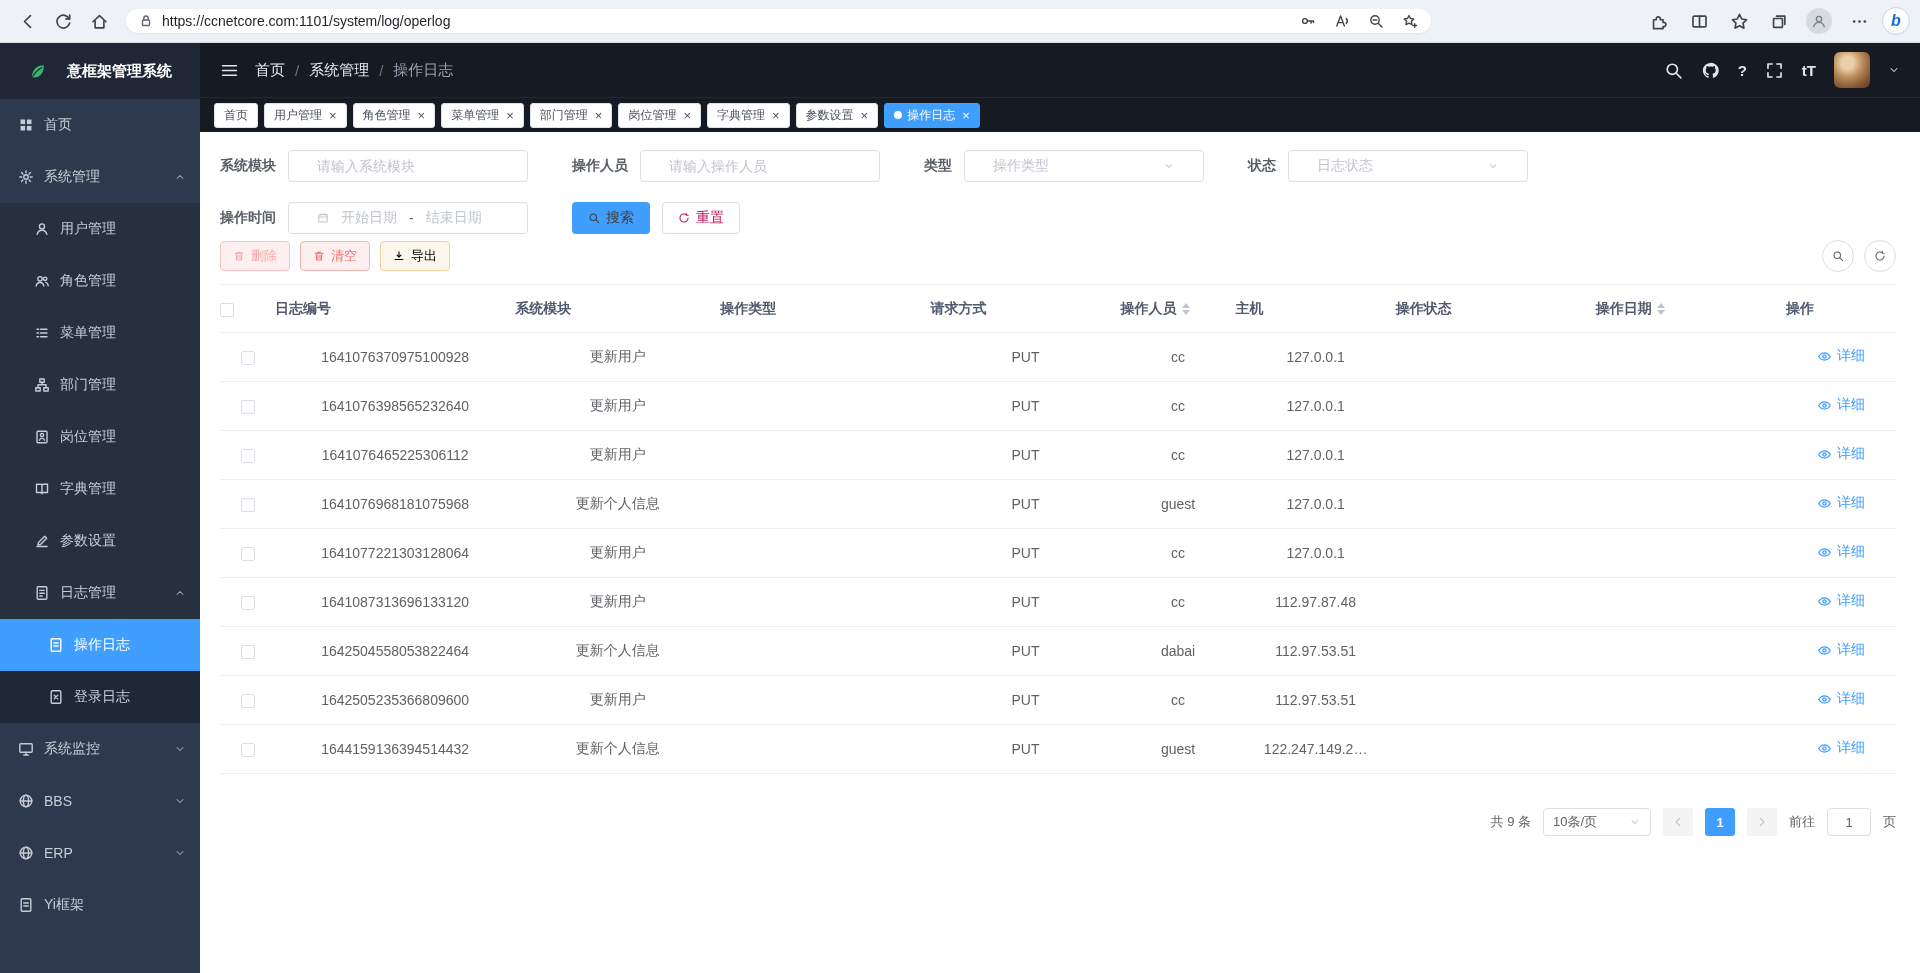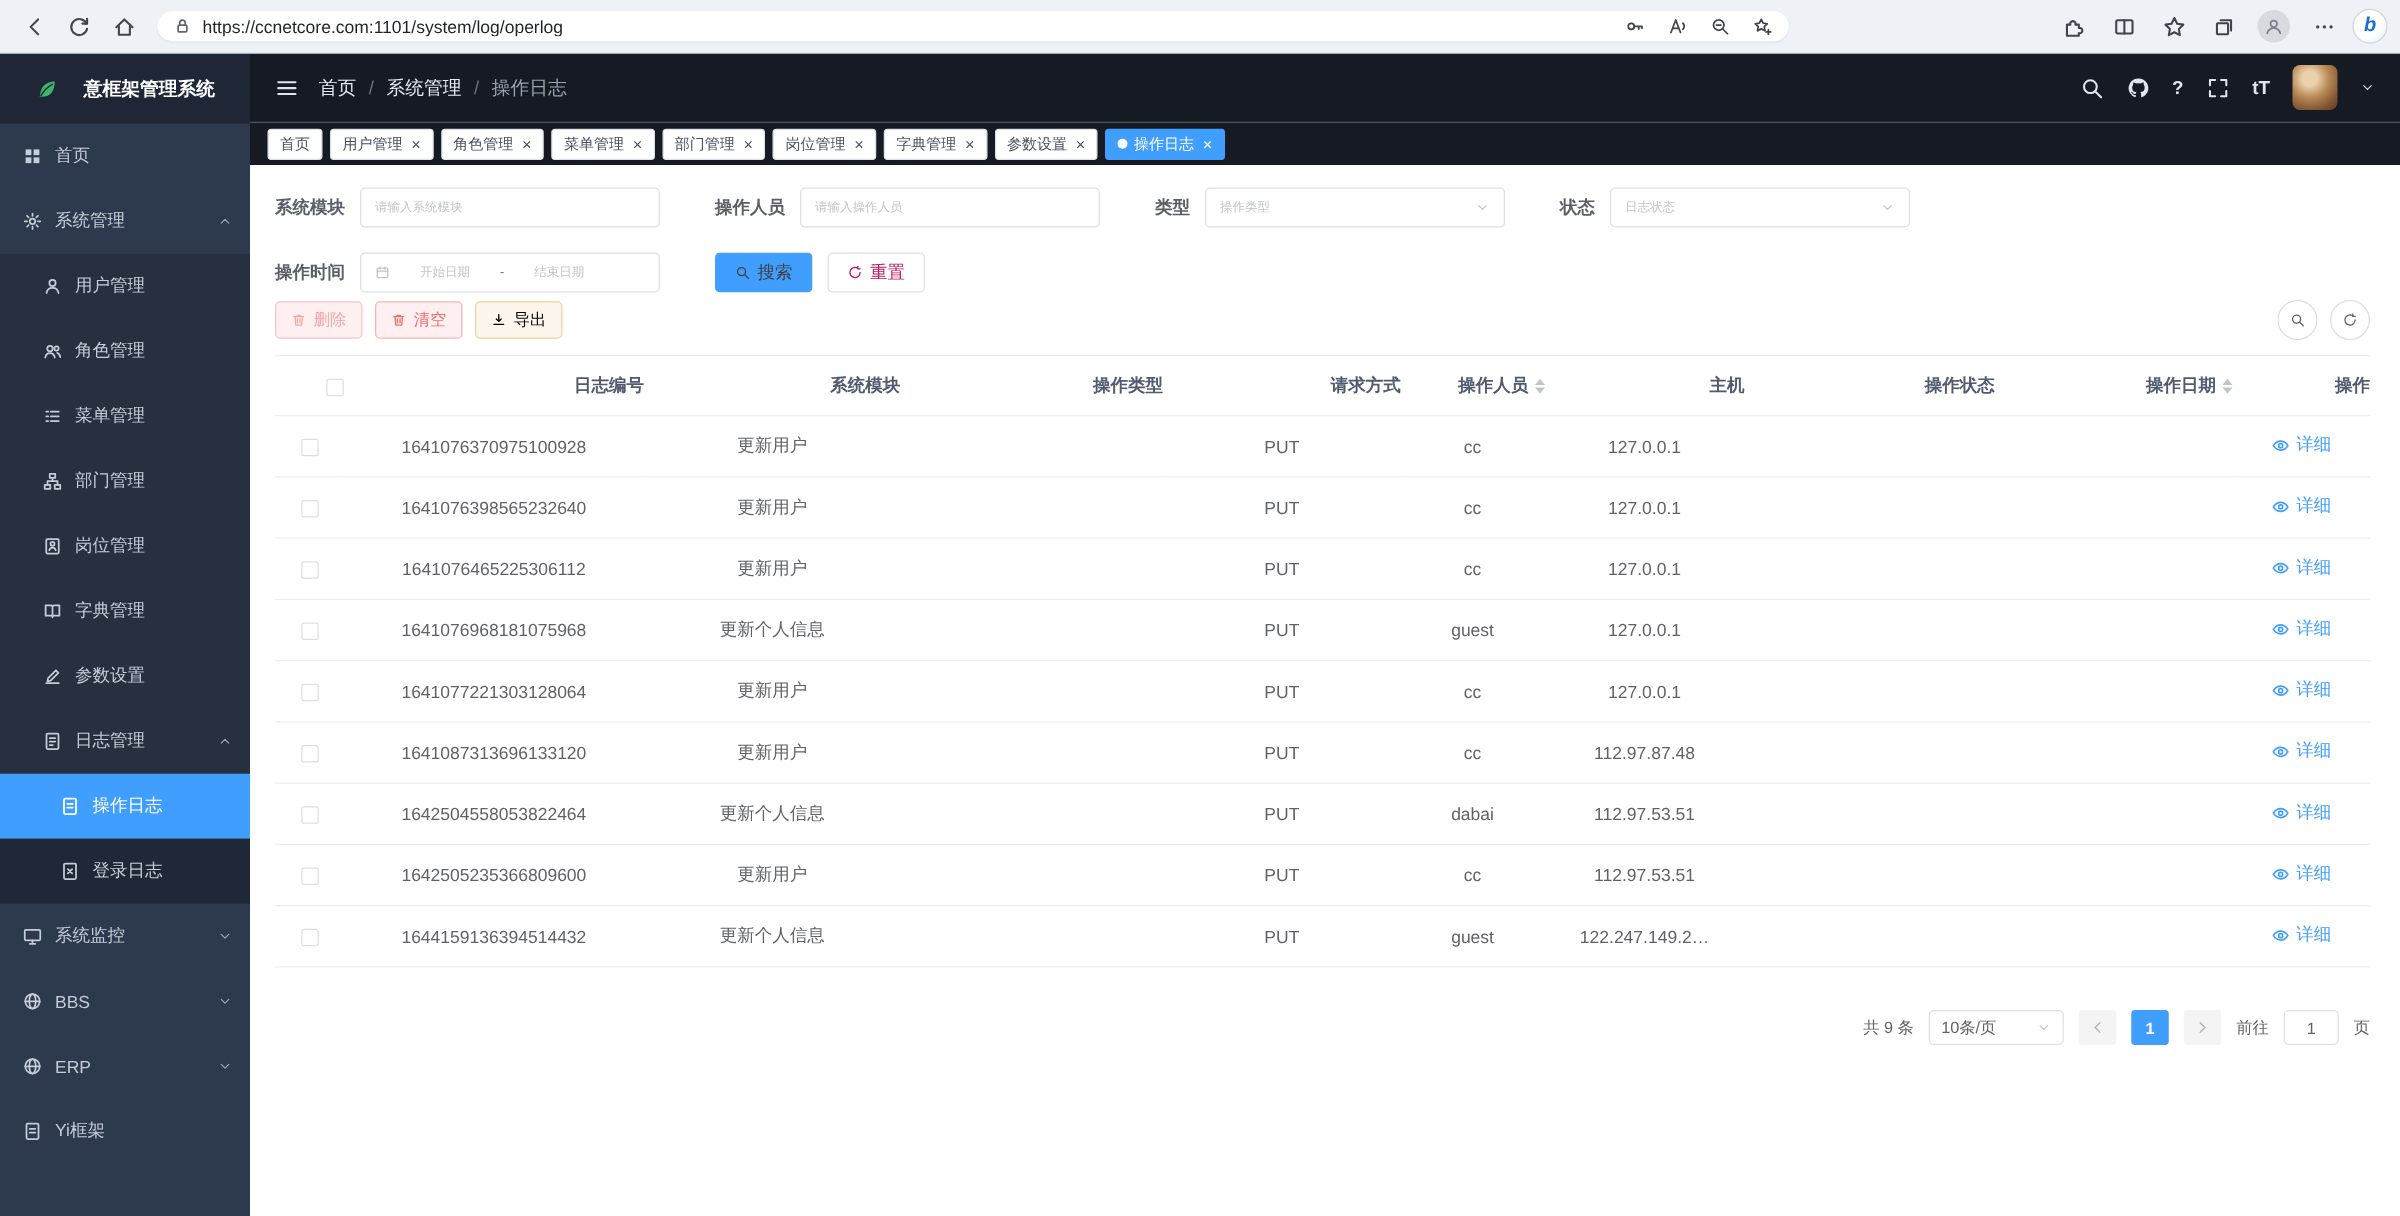--- a/index.html
+++ b/index.html
@@ -48,41 +48,41 @@
   .tab{height:25px;display:inline-flex;align-items:center;gap:5px;padding:0 9px;background:#fff;border:1px solid #dde1e8;border-radius:3px;font-size:12px;color:#495060;cursor:pointer;white-space:nowrap}
   .tab.active{background:#409eff;border-color:#409eff;color:#fff}
   .tab-dot{width:8px;height:8px;border-radius:50%;background:#fff;flex:none}
   .tab-close{font-size:13px;line-height:1;margin-left:2px;cursor:pointer}
 
   
   .content{flex:1;background:#fff;padding:18px 24px 0 20px;overflow:hidden}
   .filter-row{display:flex;align-items:center;margin-bottom:20px}
   .f-item{display:flex;align-items:center;margin-right:44px}
   .f-label{font-size:14px;font-weight:700;color:#5a5e66;margin-right:12px;white-space:nowrap}
-  .input,.select,.daterange{width:240px;height:32px;border:1px solid #dcdfe6;border-radius:4px;background:#fff;display:flex;align-items:center;padding:0 11px;font-size:10px;color:#606266;cursor:text}
+  .input,.select,.daterange{width:240px;height:32px;border:1px solid #dcdfe6;border-radius:4px;background:#fff;display:flex;align-items:center;padding:0 28px;font-size:14px;color:#606266;cursor:text}
   .input input{border:none;outline:none;width:100%;font:inherit;color:#606266;background:transparent}
   .input input::placeholder{color:#c0c4cc}
   .select{cursor:pointer;justify-content:space-between}
   .placeholder{color:#c0c4cc}
   .sel-caret{color:#c0c4cc}
-  .daterange{gap:24px;cursor:pointer}
+  .daterange{gap:12px;cursor:pointer}
   .dr-sep{color:#606266}
   .btn{height:32px;border-radius:4px;border:1px solid transparent;display:inline-flex;align-items:center;gap:6px;padding:0 15px;font-size:14px;cursor:pointer;background:#fff;white-space:nowrap}
   .btn-primary{background:#409eff;color:#404040}
   .btn-default{border-color:#dcdfe6;color:#be185d}
   .btn-sm{height:30px;font-size:13px;padding:0 12px}
   .btn-danger-disabled{background:#fef0f0;border-color:#fbc4c4;color:#f4a7a7;cursor:not-allowed}
   .btn-danger{background:#fef0f0;border-color:#f8b4b4;color:#f56c6c}
   .btn-warning{background:#fdf6ec;border-color:#f3d19e;color:#000000}
   .toolbar{display:flex;align-items:center;gap:10px;margin-bottom:12px}
   .toolbar-right{margin-left:auto;display:flex;gap:10px}
   .circle-btn{width:32px;height:32px;border-radius:50%;border:1px solid #dcdfe6;background:#fff;color:#606266;display:flex;align-items:center;justify-content:center;cursor:pointer}
 
   table{width:100%;border-collapse:collapse;table-layout:fixed;font-size:14px;color:#606266}
-  th{height:48px;font-weight:700;color:#515a6e;border-top:1px solid #ebeef5;border-bottom:1px solid #ebeef5;text-align:right;white-space:nowrap}
+  th{height:48px;font-weight:700;color:#515a6e;border-top:1px solid #ebeef5;border-bottom:1px solid #ebeef5;text-align:left;white-space:nowrap}
   td{height:49px;border-bottom:1px solid #ebeef5;text-align:center;white-space:nowrap;overflow:hidden;text-overflow:ellipsis}
   .checkbox{width:14px;height:14px;border:1px solid #dcdfe6;border-radius:2px;background:#fff;display:inline-block;vertical-align:middle;cursor:pointer}
   .sort{display:inline-flex;flex-direction:column;gap:2px;margin-left:5px;vertical-align:middle;cursor:pointer}
   .sort i{width:0;height:0;border-left:4px solid transparent;border-right:4px solid transparent}
   .sort .up{border-bottom:5px solid #c0c4cc}
   .sort .dn{border-top:5px solid #c0c4cc}
   .detail-link{color:#409eff;display:inline-flex;align-items:center;gap:5px;cursor:pointer;font-size:14px}
   .detail-link svg.i{width:15px;height:15px}
 
   .pagination{margin-top:34px;display:flex;align-items:center;justify-content:flex-end;gap:12px;font-size:13px;color:#606266}

